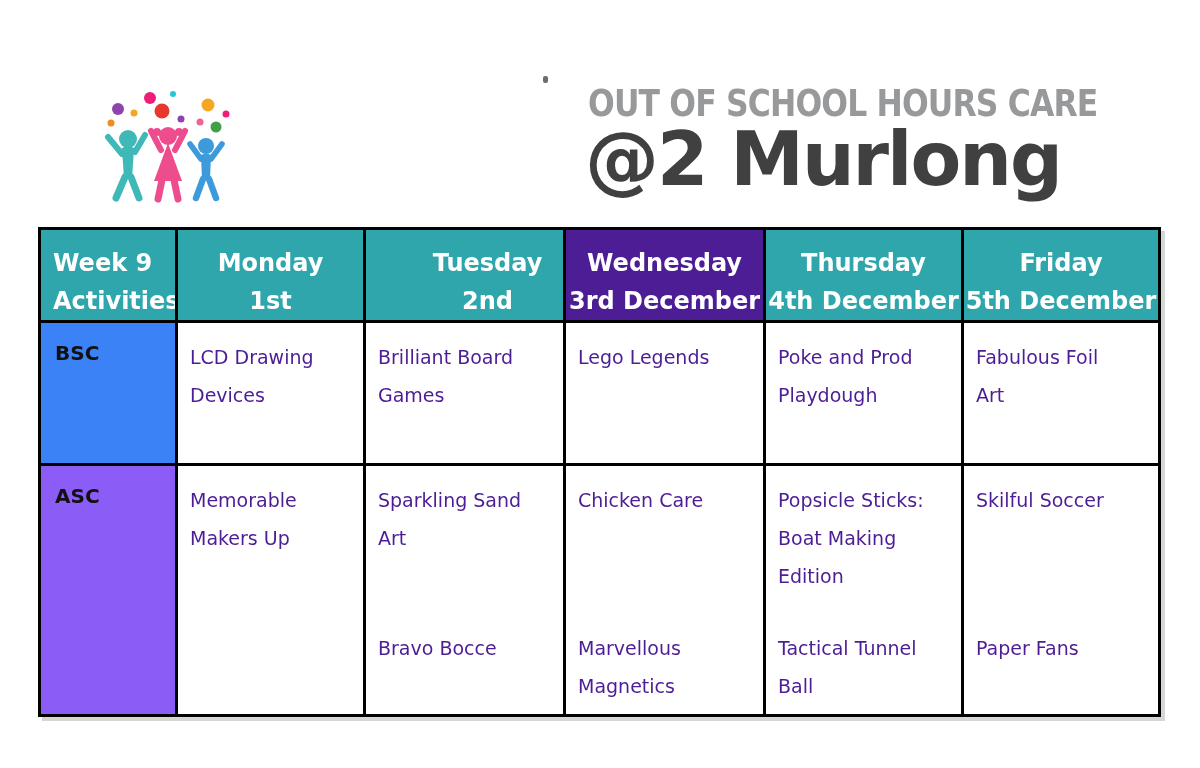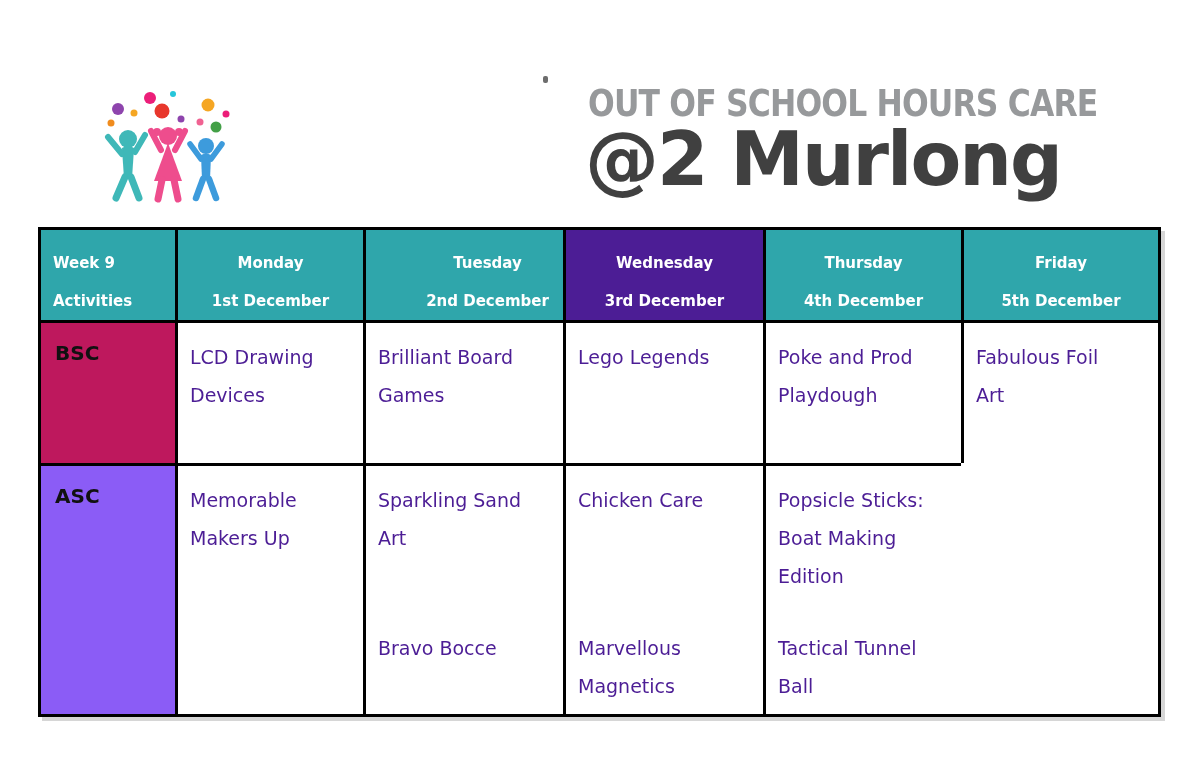--- a/index.html
+++ b/index.html
@@ -37,21 +37,21 @@
     grid-template-columns:134px 188px 200px 200px 198px 197px;
     grid-template-rows:90px 143px 251px;
     border:3px solid #000;
     box-shadow:4px 4px 0 rgba(0,0,0,0.16);
     background:#fff;
   }
   .cell { border-left:3px solid #000; border-top:3px solid #000; }
   .col0 { border-left:none; }
   .row0 { border-top:none; }
 
-  .c-head { color:#fff; font-weight:bold; font-size:15px; line-height:38px; padding-top:14px; }
+  .c-head { color:#fff; font-weight:bold; font-size:24px; line-height:38px; padding-top:14px; }
   .c-corner { text-align:left; padding-left:12px; }
   .c-day { text-align:center; }
 
   .c-label { font-weight:bold; font-size:20px; color:#111; padding:18px 0 0 14px; }
 
   .c-act {
     position:relative; color:#4c1d95; font-size:19px; line-height:38px;
     padding:15px 30px 0 12px;
   }
   .act2 { position:absolute; top:163px; left:12px; right:28px; line-height:38px; }
@@ -132,21 +132,21 @@
     </div>
     <div class="cell row0 c-head c-day" style="background-color: rgb(47, 166, 171);">
       <div>Thursday</div>
       <div>4th December</div>
     </div>
     <div class="cell row0 c-head c-day" style="background-color: rgb(47, 166, 171);">
       <div>Friday</div>
       <div>5th December</div>
     </div>
 
-    <div class="cell col0 c-label" style="background-color: #be185d;">BSC</div>
+    <div class="cell col0 c-label" style="background-color: #3b82f6;">BSC</div>
     <div class="cell c-act">
       <div>LCD Drawing Devices</div>
     </div>
     <div class="cell c-act">
       <div>Brilliant Board Games</div>
     </div>
     <div class="cell c-act">
       <div>Lego Legends</div>
     </div>
     <div class="cell c-act">
@@ -165,15 +165,19 @@
       <div class="act2">Bravo Bocce</div>
     </div>
     <div class="cell c-act">
       <div>Chicken Care</div>
       <div class="act2">Marvellous Magnetics</div>
     </div>
     <div class="cell c-act">
       <div>Popsicle Sticks: Boat Making Edition</div>
       <div class="act2">Tactical Tunnel Ball</div>
     </div>
+    <div class="cell c-act">
+      <div>Skilful Soccer</div>
+      <div class="act2">Paper Fans</div>
+    </div>
 
   </div>
 </div>
 
 </body></html>

